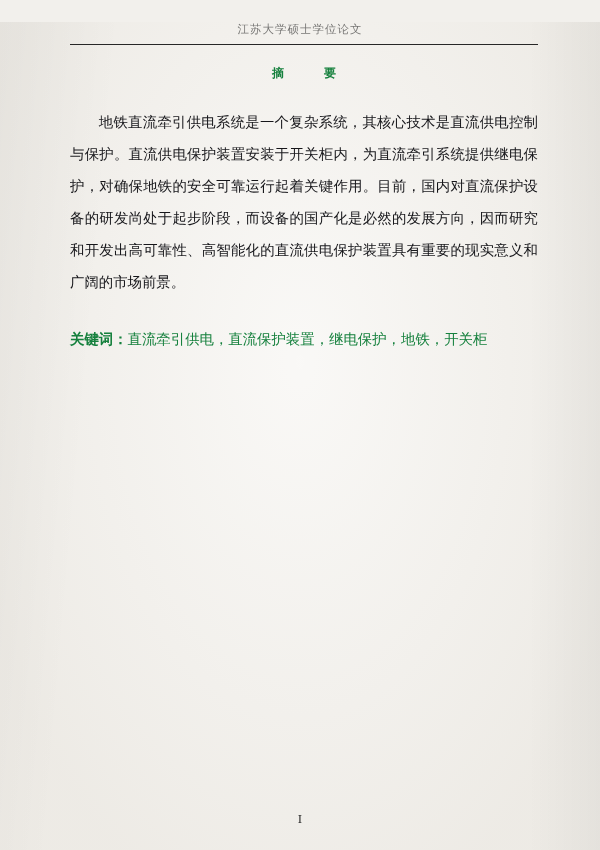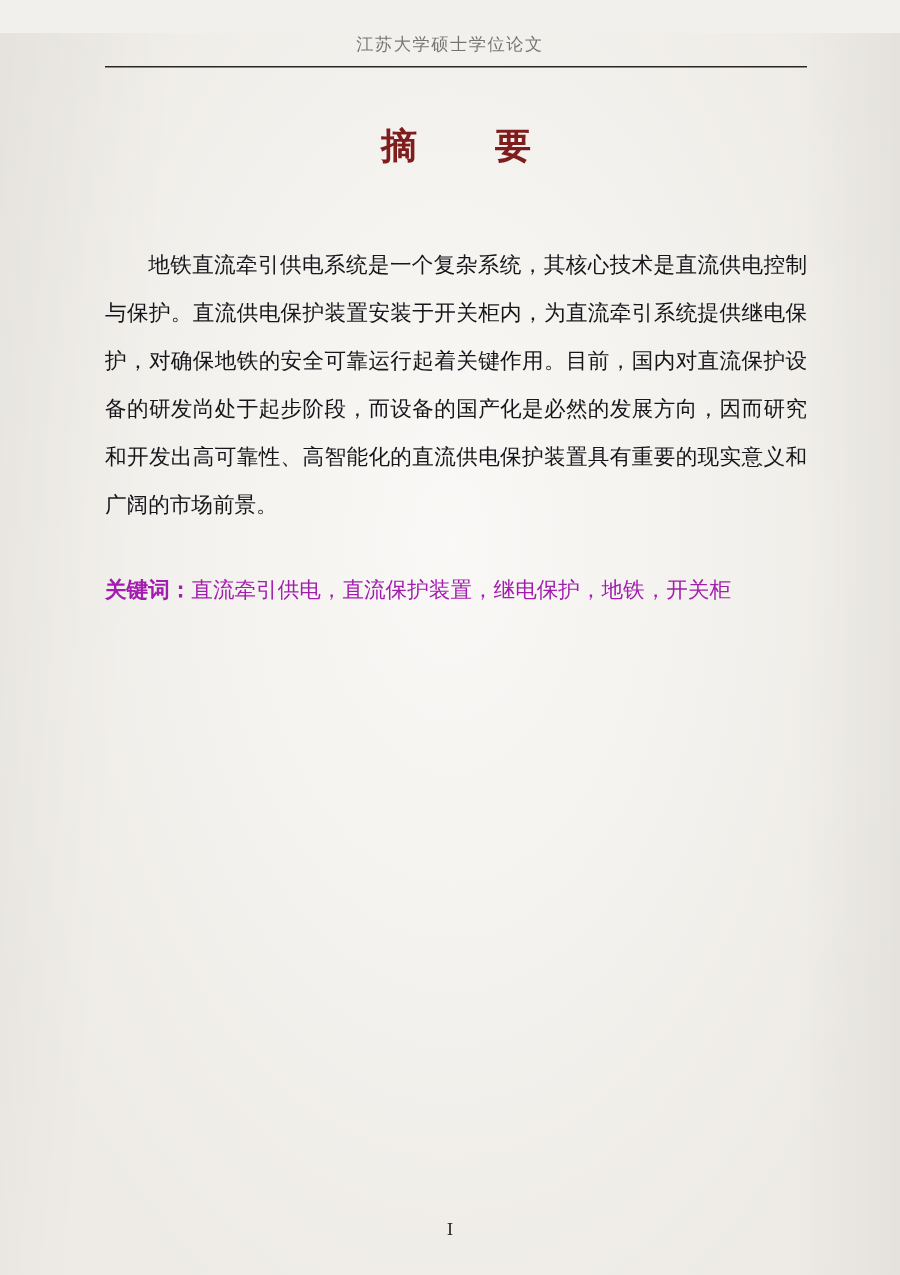--- a/index.html
+++ b/index.html
@@ -45,45 +45,45 @@
     color: #1c1c1c;
     font-family: "DejaVu Serif", "Liberation Serif", serif;
   }
   .header-rule {
     position: relative;
     z-index: 2;
     margin: 7px 62px 0 70px;
     border-top: 1.3px solid #272727;
   }
   .doc-title {
-    margin-top: 36px;
+    margin-top: 20px;
     text-align: center;
-    font-size: 24px;
+    font-size: 12px;
     font-weight: bold;
     letter-spacing: 14px;
-    color: #7f1d1d;
+    color: #15803d;
     text-indent: 14px;
   }
   .body-text {
-    margin-top: 48px;
+    margin-top: 24px;
     font-size: 14.4px;
     line-height: 32px;
     color: #16161a;
     text-align: justify;
     text-justify: inter-ideograph;
   }
   .para {
     margin: 0 0 9px 0;
     text-indent: 2em;
   }
   .keywords {
     margin-top: 26px;
     font-size: 14.4px;
     line-height: 30px;
-    color: #a21caf;
+    color: #15803d;
   }
   .keywords-label {
     font-weight: bold;
   }
   .page-number {
     position: absolute;
     z-index: 2;
     bottom: 46px;
     left: 0;
     width: 100%;

